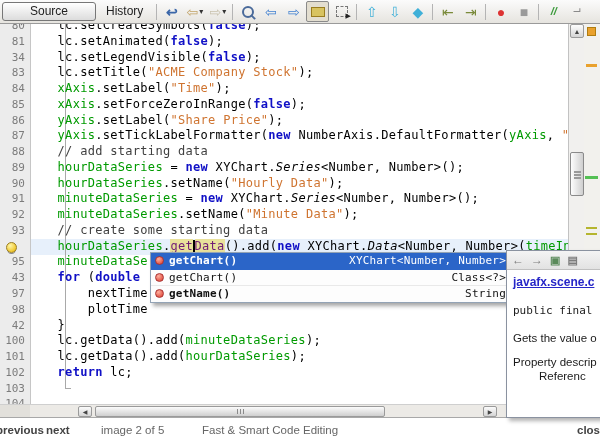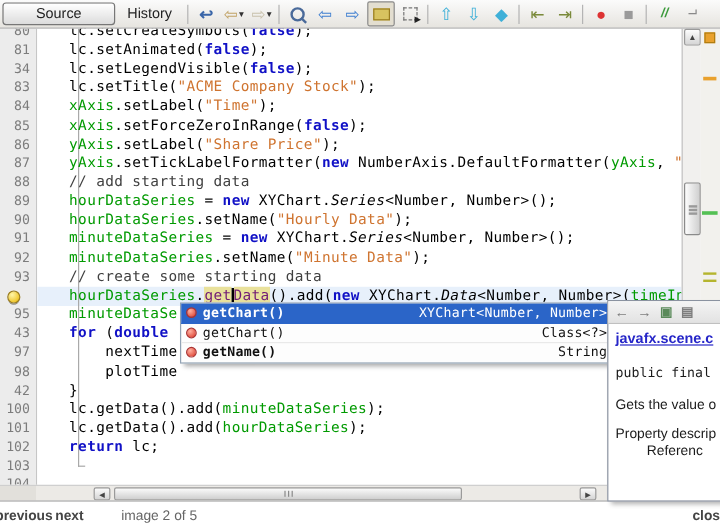--- a/index.html
+++ b/index.html
@@ -268,16 +268,17 @@
       <div id="doc-p1">Gets the value o</div>
       <div id="doc-p2">Property descrip</div>
       <div id="doc-p3">Referenc</div>
     </div>
   </div>
 
   <div id="webstrip">
     <span class="ws lnk" style="left:-4px;">previous</span>
     <span class="ws lnk" style="left:46px;">next</span>
     <span class="ws" style="left:73px;padding-left:28px;">image 2 of 5</span>
+    <span class="ws" style="left:202px;">Fast &amp; Smart Code Editing</span>
     <span class="ws lnk" style="left:577px;">close</span>
   </div>
 
 </div>
 
 </body></html>

